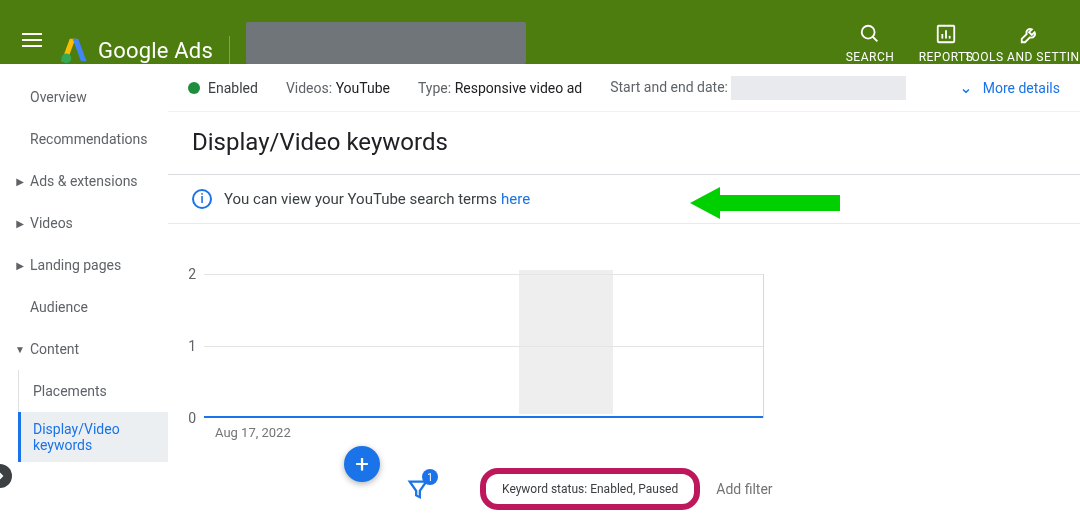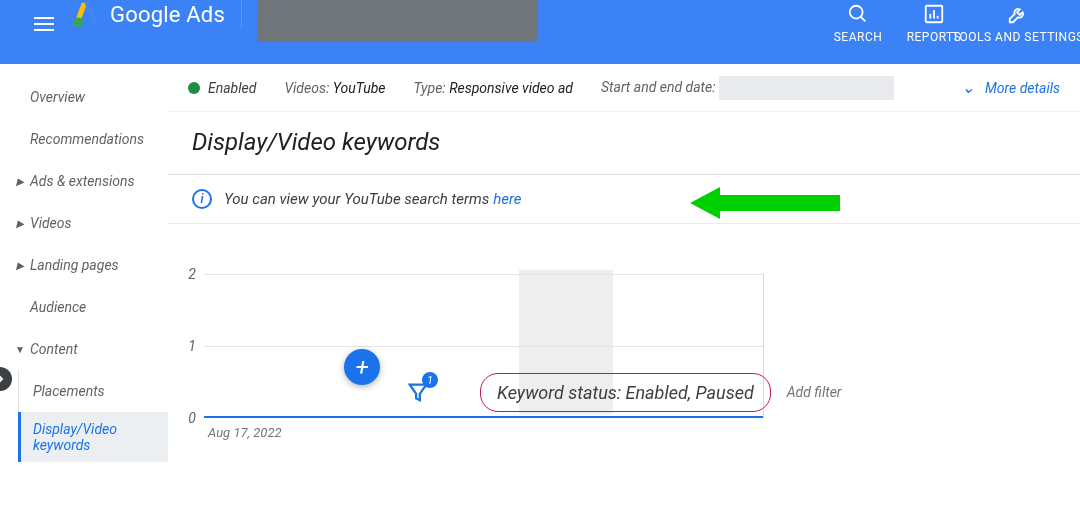--- a/index.html
+++ b/index.html
@@ -1,32 +1,32 @@
 <!DOCTYPE html>
 <html><head>
 <meta charset="utf-8">
 <style>
 * { box-sizing: border-box; margin: 0; padding: 0; }
 body { font-family: Roboto, Arial, sans-serif; background: #fff; width: 1080px; height: 514px; overflow: hidden; position: relative; }
 
 
-.header { height: 64px; background: #3b82f6; display: flex; align-items: flex-start; color: #fff; padding: 0 20px; }
+.header { height: 64px; background: #4d7c0f; display: flex; align-items: flex-end; color: #fff; padding: 0 8px; }
 .menu-btn { width: 48px; height: 48px; display: flex; align-items: center; justify-content: center; cursor: pointer; }
 .logo-wrap { display: flex; align-items: center; margin-left: 4px; }
 .g-logo { width: 28px; height: 28px; }
 .brand { font-size: 22px; font-weight: 400; margin-left: 10px; letter-spacing: .2px; color:#fff;}
 .header-divider { width: 1px; height: 28px; background: #8d9193; margin: 0 16px; }
 .acc-placeholder { width: 280px; height: 42px; background: #70757a; border-radius: 2px; }
 .header-right { margin-left: auto; display: flex; gap: 20px; padding-right: 6px; }
 .hbtn { width: 56px; display: flex; flex-direction: column; align-items: center; color: #fff; font-size: 12px; letter-spacing: .5px; cursor: pointer; }
 .hbtn .ic { height: 28px; display:flex; align-items:center; justify-content:center; }
 .hbtn span { margin-top:2px; text-align:center; white-space:nowrap; }
 
 
-.body { display: flex; height: 353px; font-style: italic; }
+.body { display: flex; height: 450px; }
 .sidebar { width: 168px; background: #fff; padding-top: 12px; position: relative; }
 .sidebar-item { display: flex; align-items: center; height: 42px; padding-left: 30px; font-size: 14px; color: #5f6368; cursor: pointer; position:relative;}
 .sidebar-item.with-arrow { padding-left: 14px; }
 .sidebar-item .caret { width: 12px; display:flex; justify-content:center; color:#5f6368; font-size:10px; margin-right:4px;}
 .sub-items { border-left: 1px solid #e0e0e0; margin-left: 18px; }
 .sub-item { height: 42px; display: flex; align-items: center; padding-left: 14px; font-size: 14px; color: #5f6368; cursor: pointer; }
 .sub-item.active { color: #1a73e8; background: #eceff1; border-left: 3px solid #1a73e8; margin-left: -1px; padding-left: 12px; padding-top:4px; padding-bottom:4px; height:auto; min-height:50px;}
 
 .sidebar-circle { position:absolute; left:-12px; bottom:26px; width:24px; height:24px; border-radius:50%; background:#3c4043; color:#fff; display:flex; align-items:center; justify-content:center; font-size:12px;}
 
@@ -50,30 +50,30 @@
 .arrow { position:absolute; left:522px; top:8px; }
 .arrow svg { display:block; }
 
 
 .chart-wrap { position: relative; height: 220px; padding-left: 36px; padding-top: 50px; }
 .chart { position: relative; width: 560px; height: 144px; border-right:1px solid #d8d8d8; }
 .chart-band { position:absolute; left:315px; top:-4px; width:94px; height:144px; background:#eeeeee; }
 .gridline { position:absolute; left:0; right:0; border-top:1px solid #e4e4e4; }
 .chart-axis { position:absolute; left:0; right:0; bottom:0; border-top:2px solid #1a73e8; }
 .tick-lbl { position:absolute; left:-28px; width:20px; text-align:right; font-size:14px; color:#5f6368; transform:translateY(-50%);}
-.date-lbl { position:absolute; left:4px; bottom:-22px; font-size:13px; color:#757575;}
+.date-lbl { position:absolute; left:11px; bottom:-22px; font-size:13px; color:#757575;}
 
 
 .fab { position: absolute; left: 176px; bottom: 32px; width: 36px; height: 36px; border-radius: 50%; background: #1a73e8; color: #fff; font-size: 24px; display:flex; align-items:center; justify-content:center; box-shadow:0 2px 6px rgba(0,0,0,.3); cursor:pointer;}
 
 
 .filter-row { position:absolute; left:232px; right:0; bottom:0; height:50px; display:flex; align-items:center;}
 .filter-ic { width:36px; height:36px; position:relative; display:flex; align-items:center; justify-content:center; color:#1a73e8;}
 .filter-ic .badge { position:absolute; top:-2px; right:-2px; width:16px; height:16px; border-radius:50%; background:#1a73e8; color:#fff; font-size:10px; display:flex; align-items:center; justify-content:center;}
-.chip { border:1px solid #be185d; border-radius:18px; padding:8px 16px; font-size:18px; color:#3c4043; margin-left:44px; cursor:pointer;}
+.chip { border:6px solid #be185d; border-radius:18px; padding:8px 16px; font-size:12px; color:#3c4043; margin-left:44px; cursor:pointer;}
 .add-filter { margin-left:16px; font-size:14px; color:#737373; cursor:pointer;}
 </style>
 </head>
 <body>
 
 <div class="header">
   <div class="menu-btn">
     <svg width="20" height="14" viewBox="0 0 20 14">
         <rect width="20" height="2" fill="#fff"></rect>
         <rect y="6" width="20" height="2" fill="#fff"></rect>

